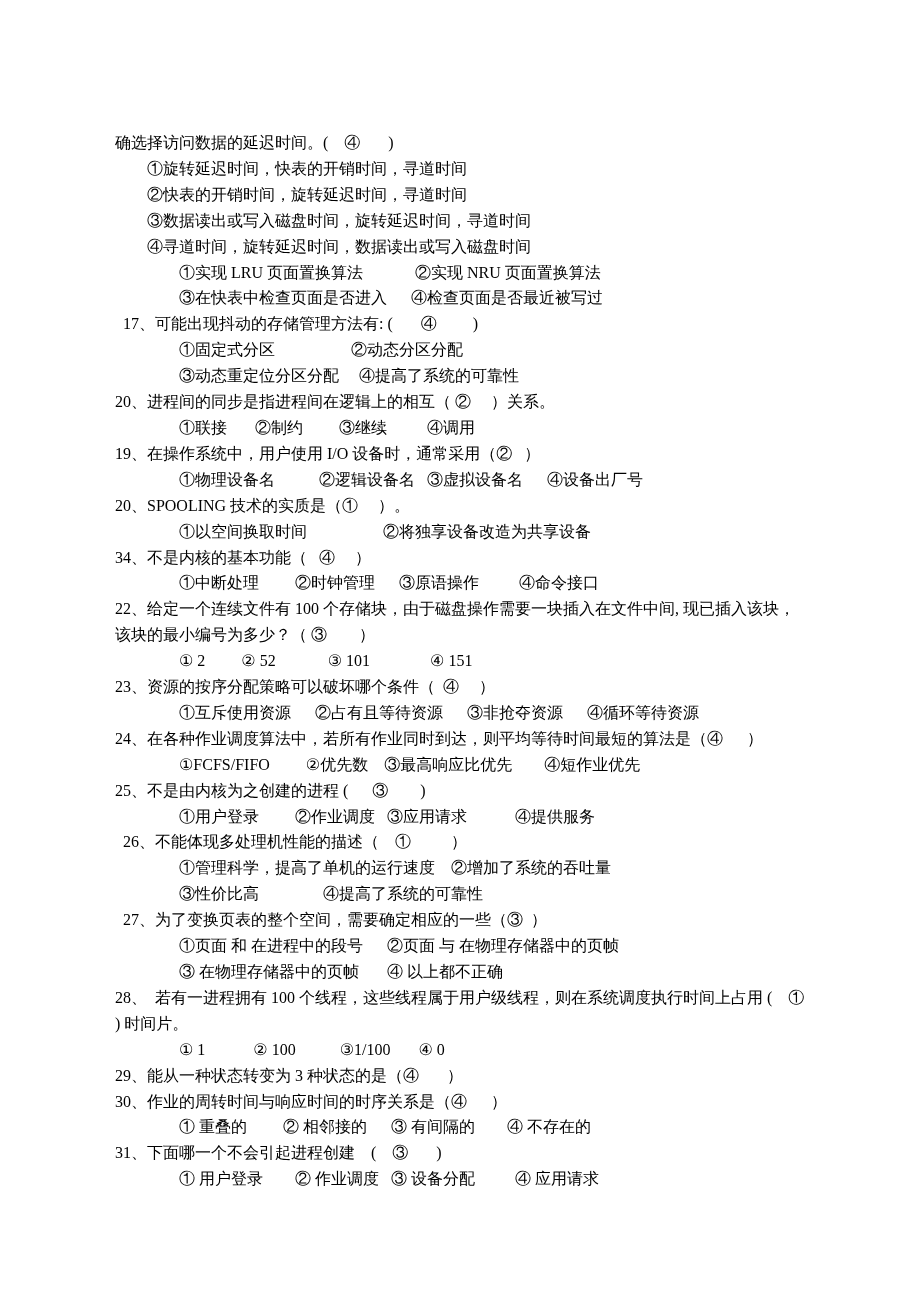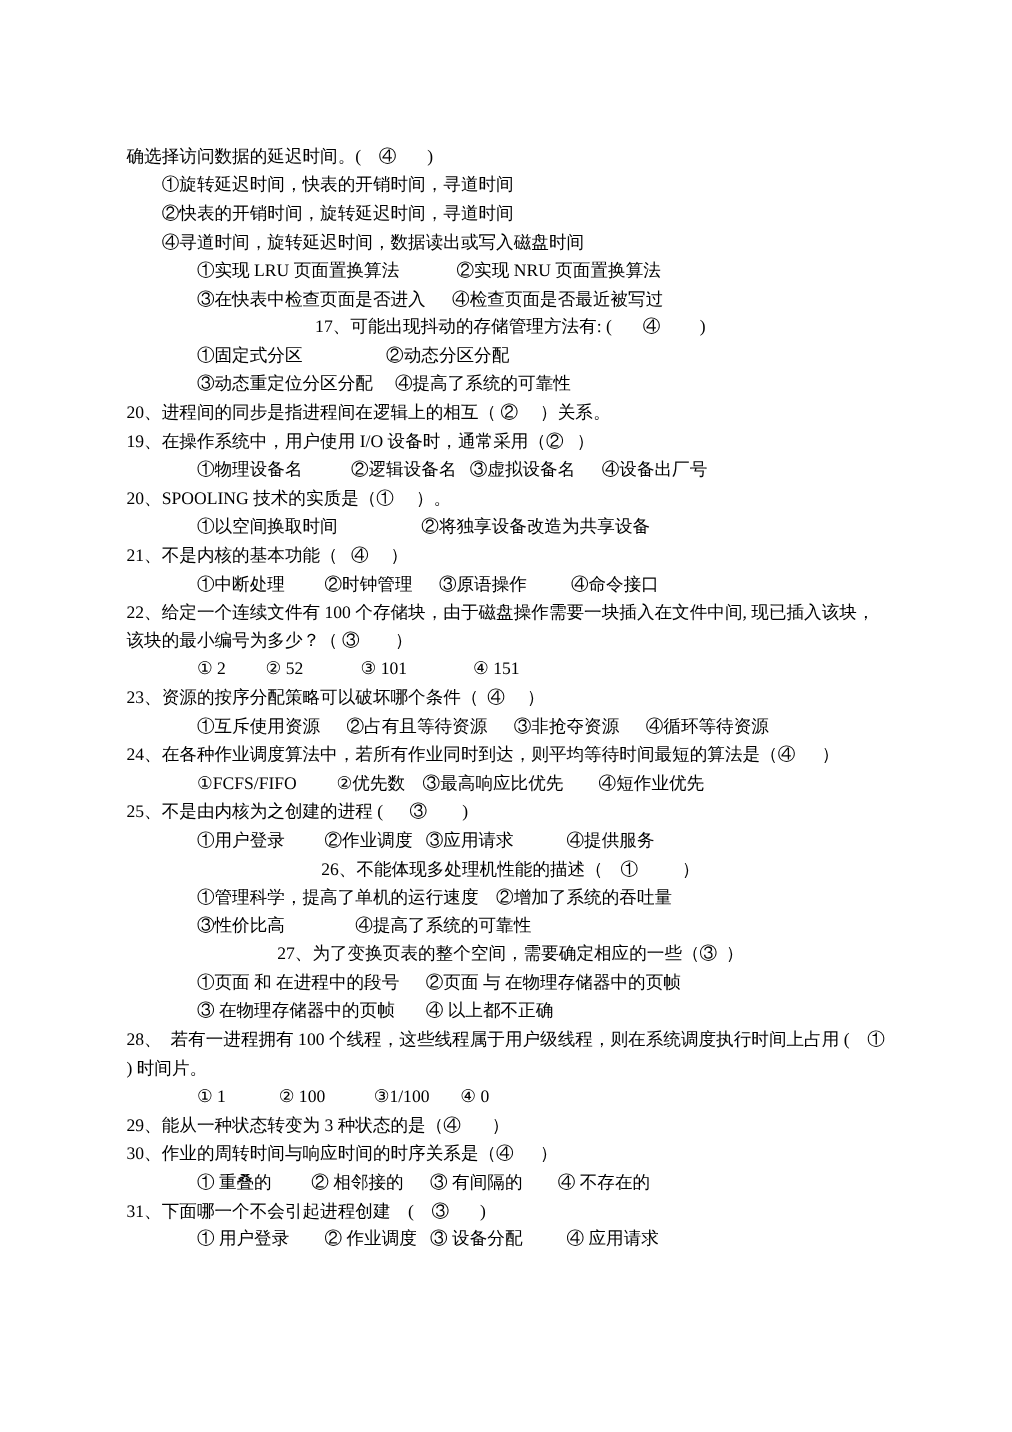--- a/index.html
+++ b/index.html
@@ -15,41 +15,43 @@
     width: 920px;
     min-height: 1302px;
     padding: 130px 115px 60px 115px;
     box-sizing: border-box;
   }
   .line {
     white-space: pre-wrap;
   }
   .indent1 { padding-left: 2em; }
   .indent2 { padding-left: 4em; }
-  .indent05 { padding-left: 0.5em; text-align: center; }
+  .indent05 { padding-left: 0.5em; }
 </style>
 </head>
 <body>
 
 <div class="page" id="page">
     <div class="line ">确选择访问数据的延迟时间。(    ④       )</div>
     <div class="line indent1">①旋转延迟时间，快表的开销时间，寻道时间</div>
     <div class="line indent1">②快表的开销时间，旋转延迟时间，寻道时间</div>
+    <div class="line indent1">③数据读出或写入磁盘时间，旋转延迟时间，寻道时间</div>
     <div class="line indent1">④寻道时间，旋转延迟时间，数据读出或写入磁盘时间</div>
     <div class="line indent2">①实现 LRU 页面置换算法             ②实现 NRU 页面置换算法</div>
     <div class="line indent2">③在快表中检查页面是否进入      ④检查页面是否最近被写过</div>
     <div class="line indent05">17、可能出现抖动的存储管理方法有: (       ④         )</div>
     <div class="line indent2">①固定式分区                   ②动态分区分配</div>
     <div class="line indent2">③动态重定位分区分配     ④提高了系统的可靠性</div>
     <div class="line ">20、进程间的同步是指进程间在逻辑上的相互（ ②     ）关系。</div>
+    <div class="line indent2">①联接       ②制约         ③继续          ④调用</div>
     <div class="line ">19、在操作系统中，用户使用 I/O 设备时，通常采用（②   ）</div>
     <div class="line indent2">①物理设备名           ②逻辑设备名   ③虚拟设备名      ④设备出厂号</div>
     <div class="line ">20、SPOOLING 技术的实质是（①     ）。</div>
     <div class="line indent2">①以空间换取时间                   ②将独享设备改造为共享设备</div>
-    <div class="line ">21、不是内核的基本功能（   ④     ）</div>
+    <div class="line ">34、不是内核的基本功能（   ④     ）</div>
     <div class="line indent2">①中断处理         ②时钟管理      ③原语操作          ④命令接口</div>
     <div class="line ">22、给定一个连续文件有 100 个存储块，由于磁盘操作需要一块插入在文件中间, 现已插入该块，该块的最小编号为多少？（ ③        ）</div>
     <div class="line indent2">① 2         ② 52             ③ 101               ④ 151</div>
     <div class="line ">23、资源的按序分配策略可以破坏哪个条件（  ④     ）</div>
     <div class="line indent2">①互斥使用资源      ②占有且等待资源      ③非抢夺资源      ④循环等待资源</div>
     <div class="line ">24、在各种作业调度算法中，若所有作业同时到达，则平均等待时间最短的算法是（④      ）</div>
     <div class="line indent2">①FCFS/FIFO         ②优先数    ③最高响应比优先        ④短作业优先</div>
     <div class="line ">25、不是由内核为之创建的进程 (      ③        )</div>
     <div class="line indent2">①用户登录         ②作业调度   ③应用请求            ④提供服务</div>
     <div class="line indent05">26、不能体现多处理机性能的描述（    ①          ）</div>

